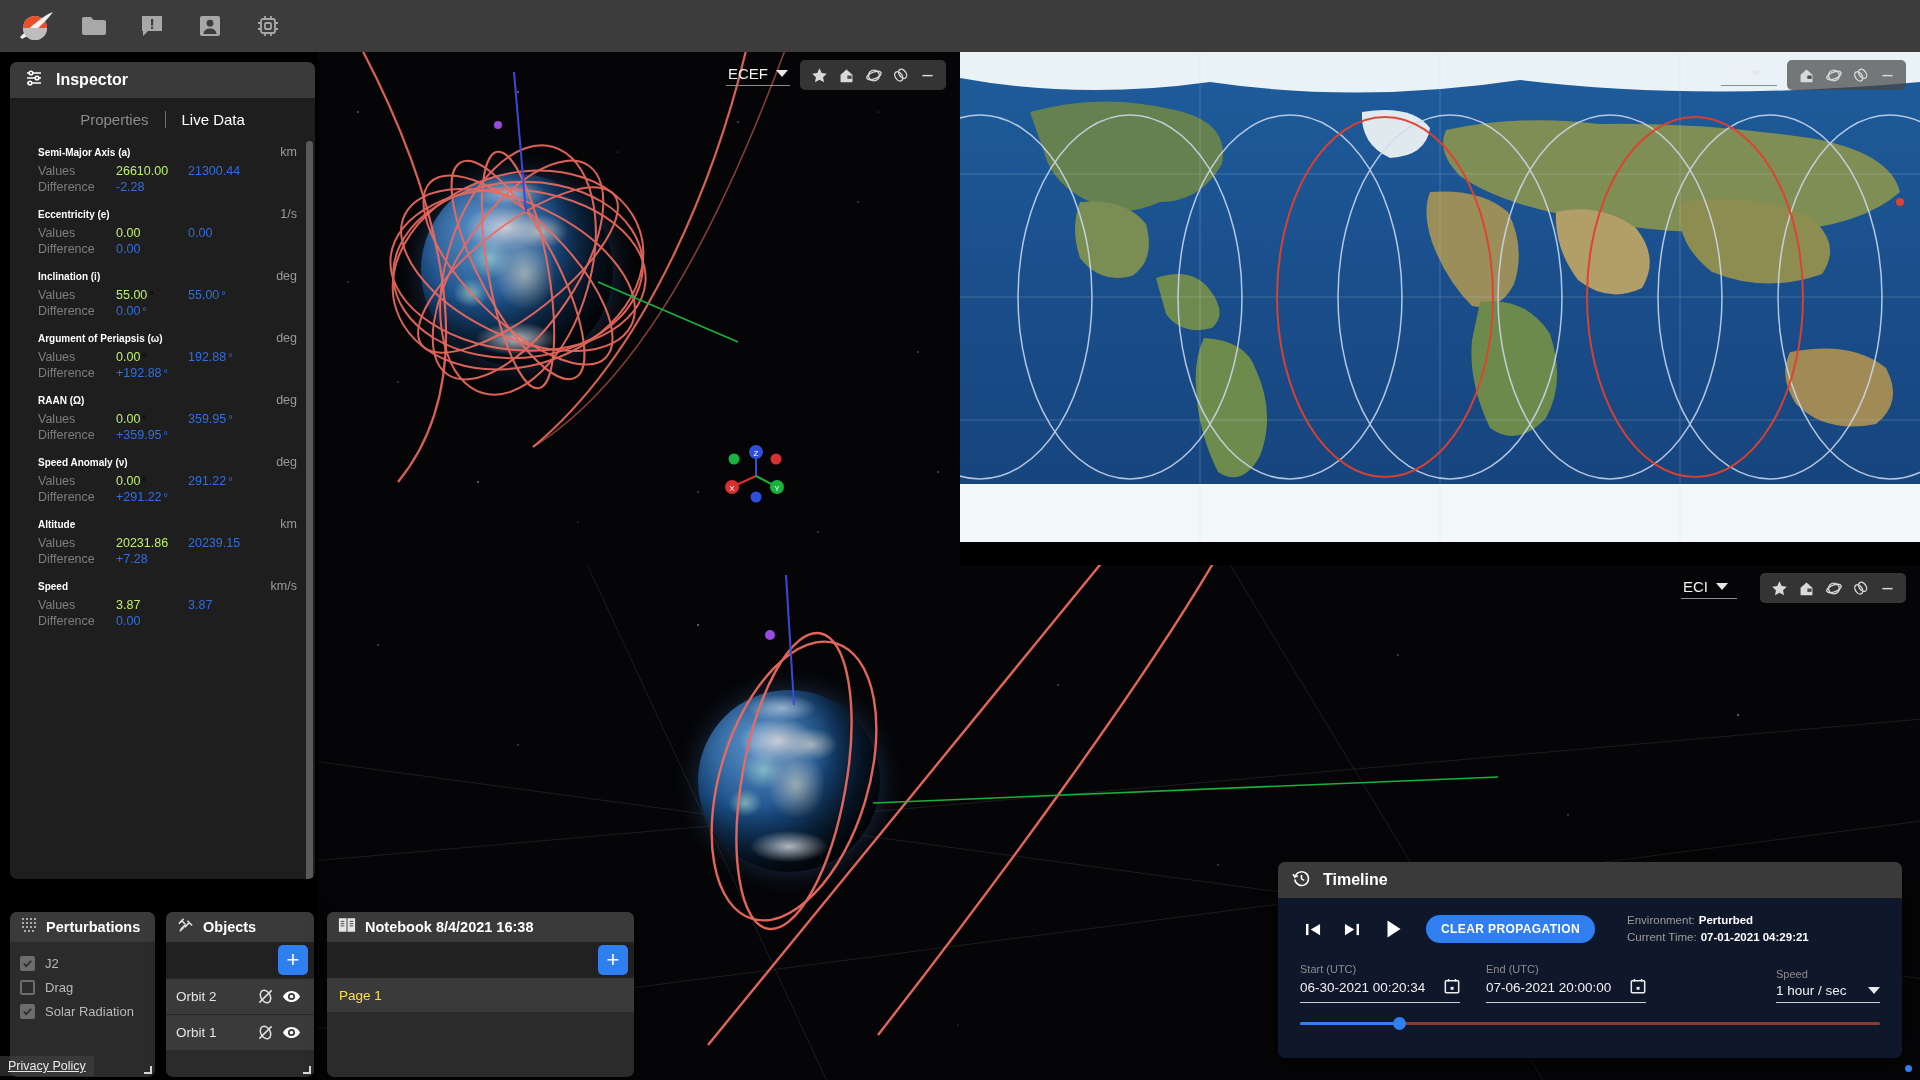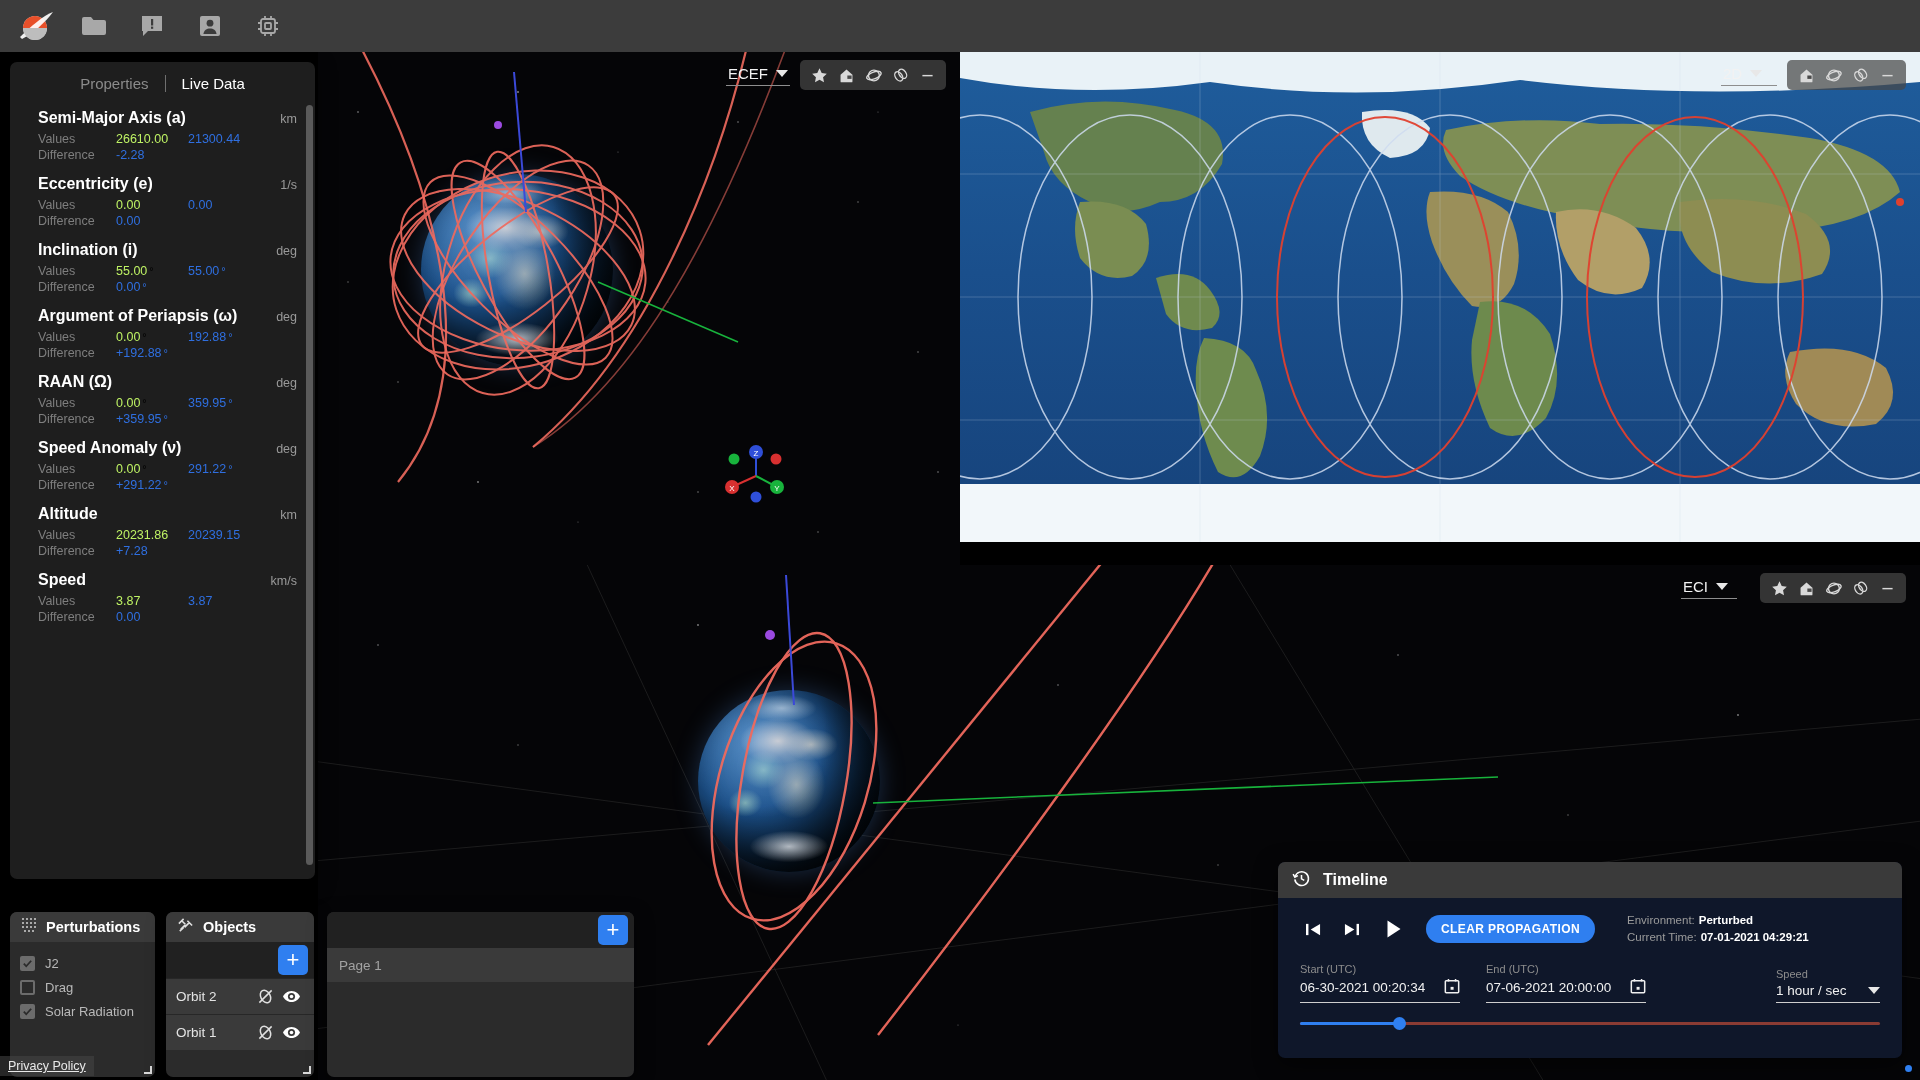--- a/index.html
+++ b/index.html
@@ -93,21 +93,21 @@
     height: 32px; flex: 0 0 auto; margin-top: 5px;
   }
   .insp-tab { font-size: 15px; padding: 0 16px; cursor: pointer; }
   .insp-tab.inactive { color: #8b8b8b; border-right: 1px solid #6f6f6f; }
   .insp-tab.active { color: #ffffff; }
   .insp-body { flex: 1 1 auto; overflow: hidden; position: relative; padding-top: 10px; }
   .insp-scroll { position: absolute; right: 2px; top: 6px; width: 7px; height: 760px;
                  background: #5a5a5a; border-radius: 4px; }
   .param { padding: 0 18px 0 28px; margin-bottom: 13px; position: relative; }
   .param-head { display: flex; justify-content: space-between; align-items: baseline; margin-bottom: 5px; }
-  .param-name { color: #ffffff; font-size: 16px; font-weight: bold; }
+  .param-name { color: #ffffff; font-size: 10px; font-weight: bold; }
   .param-unit { color: #9a9a9a; font-size: 12.5px; }
   .param-row { display: flex; align-items: baseline; margin-bottom: 2px; }
   .row-label { color: #7e7e7e; font-size: 12.5px; width: 62px; flex: 0 0 62px; }
   .v-a { color: #bef264; font-size: 12.5px; }
   .v-b { color: #2f6fe0; font-size: 12.5px; }
   .deg { color: inherit; font-size: 11px; margin-left: 2px; }
   .valcell { display: inline-flex; align-items: baseline; }
   .cellA { min-width: 58px; text-align: left; margin-left: 16px; }
   .cellB { margin-left: 14px; }
 
@@ -136,21 +136,21 @@
     color: #fff; font-size: 22px; font-weight: 300; line-height: 1; cursor: pointer;
   }
   .obj-row {
     height: 36px; display: flex; align-items: center; padding: 0 10px;
     border-top: 1px solid #272727; background: #3a3a3a; cursor: pointer;
   }
   .obj-row:nth-of-type(odd) { background: #3a3a3a; }
   .obj-name { color: #e4e4e4; font-size: 13.5px; flex: 1 1 auto; }
   .obj-icon { width: 26px; display: flex; align-items: center; justify-content: center; cursor: pointer; }
   .nb-row { height: 34px; display: flex; align-items: center; padding: 0 12px; background: #3a3a3a; cursor: pointer; }
-  .nb-label { color: #a3a3a3; font-size: 13.5px; }
+  .nb-label { color: #fde047; font-size: 13.5px; }
 
   
   #timeline {
     position: absolute; left: 1278px; top: 862px; width: 624px; height: 196px;
     background: #0f172a; border-radius: 7px; z-index: 40; overflow: hidden;
     box-shadow: 0 6px 22px rgba(0,0,0,.6);
   }
   .tl-body { padding: 14px 22px 0 22px; }
   .tl-controls { display: flex; align-items: center; gap: 12px; }
   .tl-btn { width: 26px; height: 26px; display: flex; align-items: center; justify-content: center; cursor: pointer; }
@@ -489,20 +489,31 @@
         <div class="ctrl-btn">
           <svg width="17" height="17" viewBox="0 0 20 20">
               <rect x="4" y="9.3" width="12" height="1.7" fill="#d9d9d9"></rect>
             </svg>
         </div>
       </div>
     </div>
   </div>
 
   <div id="inspector">
+    <div class="panel-head">
+      <span>
+        <svg width="20" height="20" viewBox="0 0 20 20" fill="none" stroke="#ffffff" stroke-width="1.6">
+          <path d="M3 5h14M3 10h14M3 15h14"></path>
+          <circle cx="7" cy="5" r="1.8" fill="#3a3a3a"></circle>
+            <circle cx="13" cy="10" r="1.8" fill="#3a3a3a"></circle>
+            <circle cx="6" cy="15" r="1.8" fill="#3a3a3a"></circle>
+        </svg>
+      </span>
+      <span class="panel-title">Inspector</span>
+    </div>
     <div class="insp-tabs">
       <span class="insp-tab inactive">Properties</span>
       <span class="insp-tab active">Live Data</span>
     </div>
     <div class="insp-body">
       <div id="param-list">
           <div class="param">
             <div class="param-head">
               <span class="param-name">Semi-Major Axis (a)</span>
               <span class="param-unit">km</span>
@@ -779,20 +790,33 @@
               <circle cx="10" cy="6.5" r="4.2" fill="#3a3a3a"></circle>
               <circle cx="10" cy="6.5" r="2.1" fill="#ffffff"></circle>
             </svg>
           </span>
         </div>
       </div>
     <div class="resize-grip" style="right:3px; bottom:3px;"></div>
   </div>
 
   <div class="dock-panel" id="notebook">
+    <div class="dock-head">
+      <span>
+        <svg width="18" height="16" viewBox="0 0 20 17">
+          <path d="M1 1h8v15H1z" fill="#e4e4e4"></path>
+            <path d="M11 1h8v15h-8z" fill="#e4e4e4"></path>
+          <g stroke="#3a3a3a" stroke-width="1">
+              <path d="M3 4.5h4M3 7h4M3 9.5h4M13 4.5h4M13 7h4M13 9.5h4"></path>
+            </g>
+          <rect x="9" y="1" width="2" height="15" fill="#9a9a9a"></rect>
+        </svg>
+      </span>
+      <span class="dock-title">Notebook 8/4/2021 16:38</span>
+    </div>
     <div class="obj-toolbar">
       <div class="fab">+</div>
     </div>
     <div id="nb-list">
         <div class="nb-row">
           <span class="nb-label">Page 1</span>
         </div>
       </div>
   </div>
 

